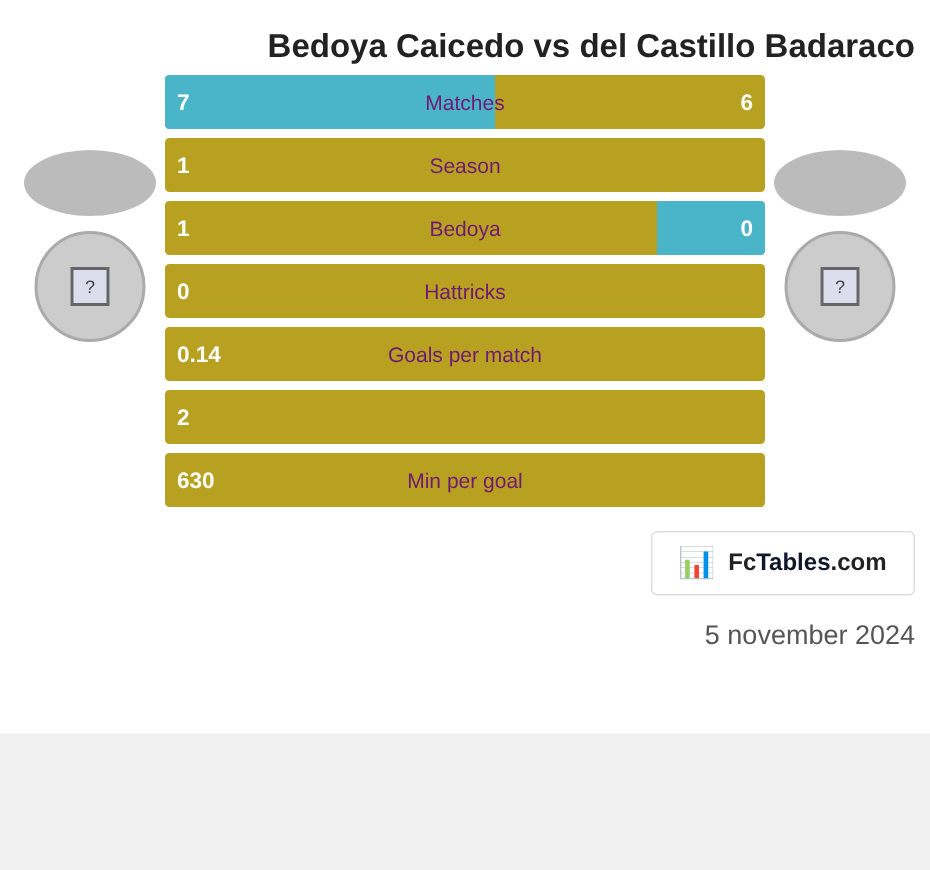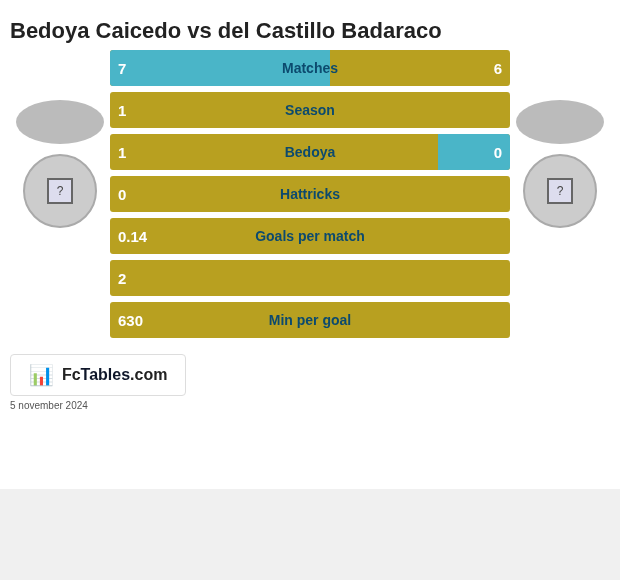--- a/index.html
+++ b/index.html
@@ -11,21 +11,21 @@
       font-family: Arial, sans-serif;
       overflow: hidden;
     }
 
     .container {
       width: 620px;
       height: 489px;
       background: #ffffff;
       display: flex;
       flex-direction: column;
-      align-items: flex-start;
+      align-items: flex-end;
       padding: 18px 10px 10px 10px;
     }
 
     .title {
       font-size: 22px;
       font-weight: bold;
       color: #222;
       text-align: center;
       line-height: 1.2;
       margin-bottom: 6px;
@@ -70,22 +70,22 @@
       font-weight: bold;
       color: #fff;
       z-index: 2;
     }
 
     .bar-label {
       position: absolute;
       left: 50%;
       transform: translateX(-50%);
       font-size: 14px;
-      font-weight: bold;
-      color: #0c4a6e;
+      font-weight: normal;
+      color: #701a75;
       z-index: 2;
       white-space: nowrap;
     }
 
     .bar-right-value {
       position: absolute;
       right: 8px;
       font-size: 15px;
       font-weight: bold;
       color: #fff;
@@ -134,22 +134,22 @@
       font-size: 16px;
       font-weight: bold;
       color: #222;
     }
 
     .logo-text span {
       color: #0f172a;
     }
 
     .date-text {
-      margin-top: 4px;
-      font-size: 10px;
+      margin-top: 16px;
+      font-size: 18px;
       color: #555;
       text-align: center;
     }
 
     .comparison-wrapper {
       display: flex;
       width: 100%;
       gap: 0;
       align-items: flex-start;
     }

